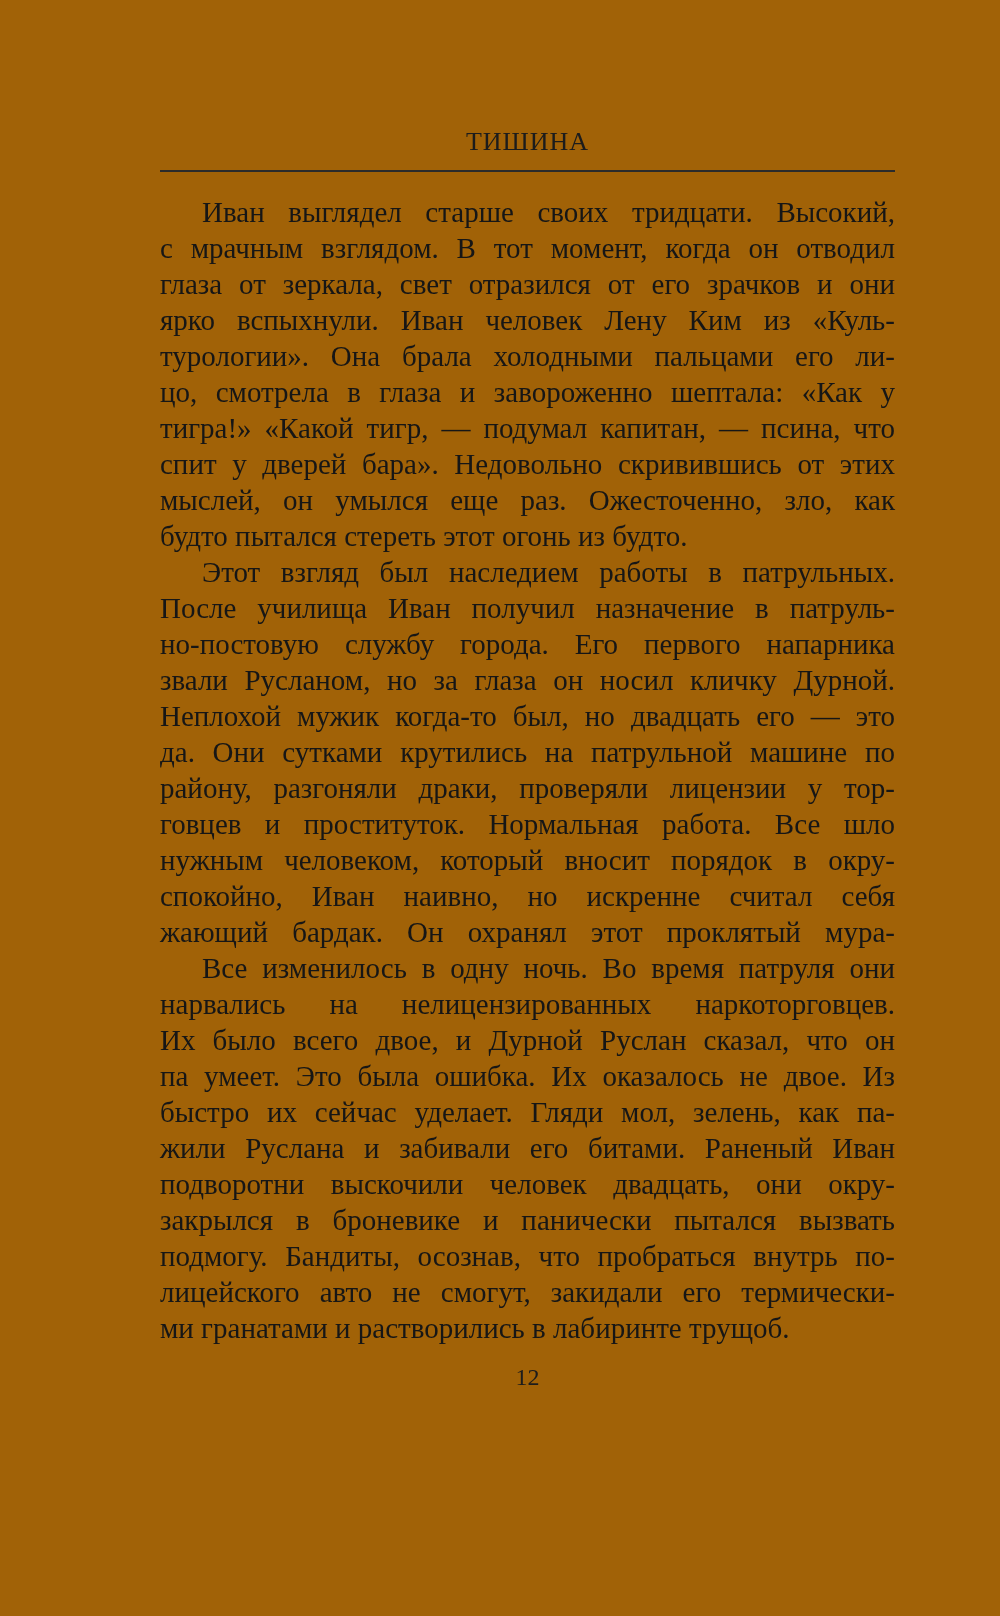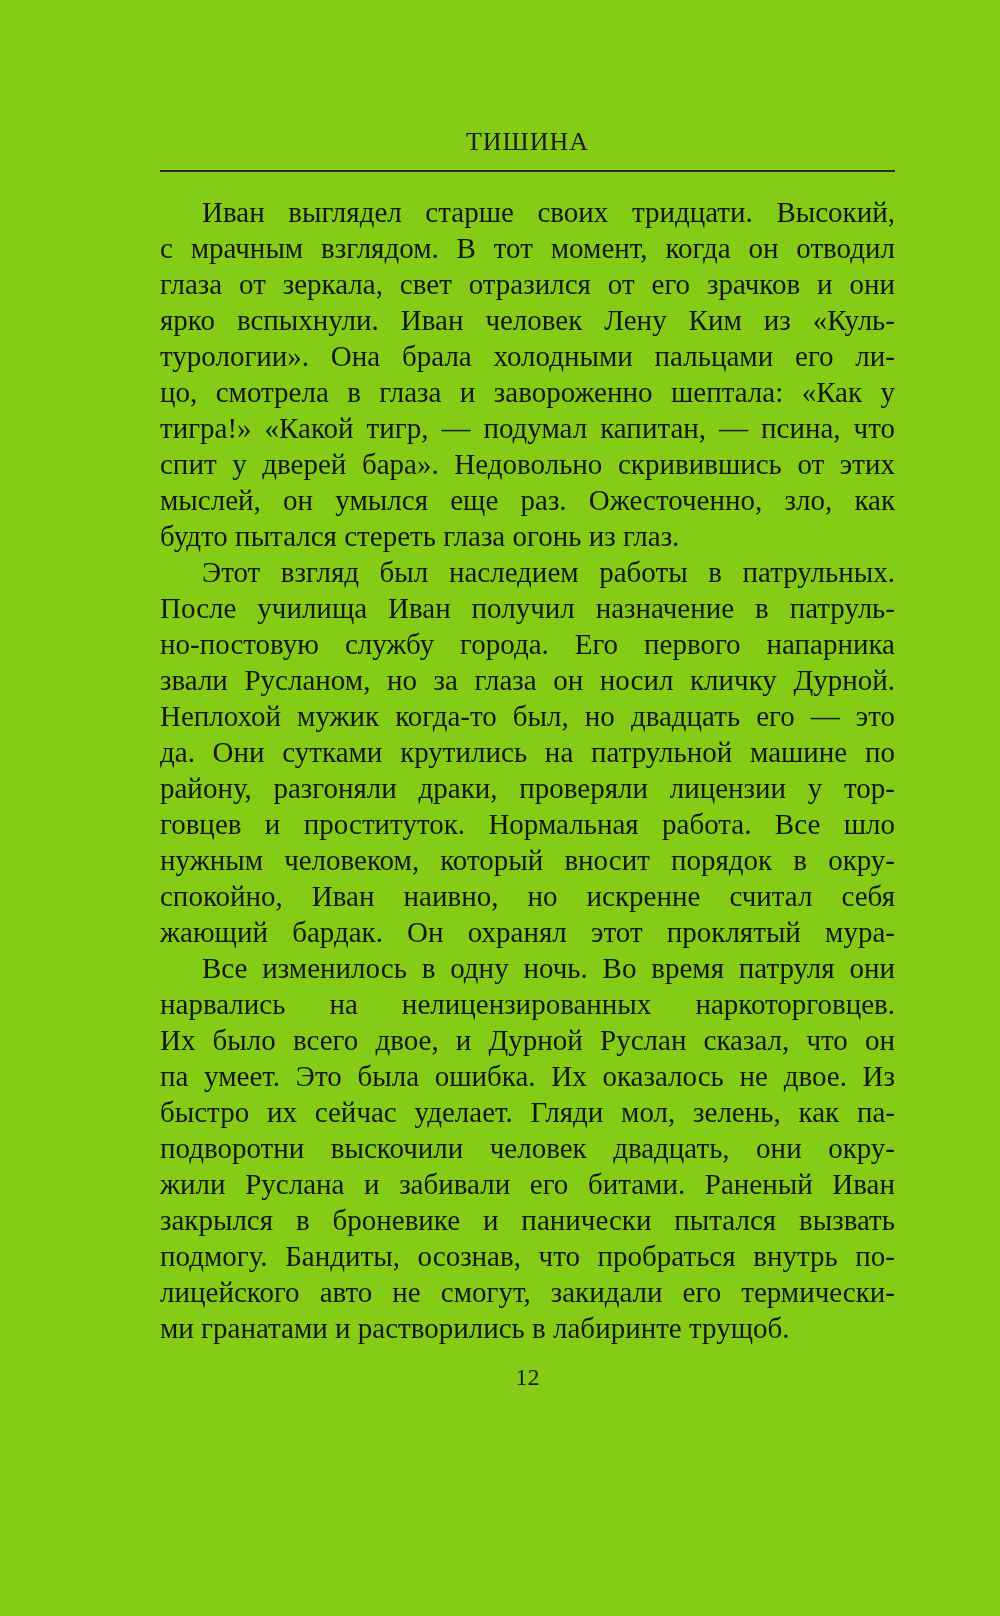--- a/index.html
+++ b/index.html
@@ -4,21 +4,21 @@
 <style>
   html, body {
     margin: 0;
     padding: 0;
     background: #ffffff;
   }
   .page {
     position: relative;
     width: 1000px;
     height: 1616px;
-    background: #84cc16;
+    background: #a16207;
     color: #1c1c1c;
     font-family: "Liberation Serif", "DejaVu Serif", serif;
     box-sizing: border-box;
     padding: 126px 105px 0 160px; 
   }
   .chapter-header {
     text-align: center;
   }
   .chapter-title {
     font-size: 26px;
@@ -69,43 +69,43 @@
       <div class="paragraph">
         <div class="line first">Иван выглядел старше своих тридцати. Высокий,</div>
         <div class="line">с мрачным взглядом. В тот момент, когда он отводил</div>
         <div class="line">глаза от зеркала, свет отразился от его зрачков и они</div>
         <div class="line">ярко вспыхнули. Иван человек Лену Ким из «Куль-</div>
         <div class="line">турологии». Она брала холодными пальцами его ли-</div>
         <div class="line">цо, смотрела в глаза и завороженно шептала: «Как у</div>
         <div class="line">тигра!» «Какой тигр, — подумал капитан, — псина, что</div>
         <div class="line">спит у дверей бара». Недовольно скривившись от этих</div>
         <div class="line">мыслей, он умылся еще раз. Ожесточенно, зло, как</div>
-        <div class="line last">будто пытался стереть глаза огонь из глаз.</div>
+        <div class="line last">будто пытался стереть этот огонь из будто.</div>
       </div>
       <div class="paragraph">
         <div class="line first">Этот взгляд был наследием работы в патрульных.</div>
         <div class="line">После училища Иван получил назначение в патруль-</div>
         <div class="line">но-постовую службу города. Его первого напарника</div>
         <div class="line">звали Русланом, но за глаза он носил кличку Дурной.</div>
         <div class="line">Неплохой мужик когда-то был, но двадцать его — это</div>
         <div class="line">да. Они сутками крутились на патрульной машине по</div>
         <div class="line">району, разгоняли драки, проверяли лицензии у тор-</div>
         <div class="line">говцев и проституток. Нормальная работа. Все шло</div>
         <div class="line">нужным человеком, который вносит порядок в окру-</div>
         <div class="line">спокойно, Иван наивно, но искренне считал себя</div>
         <div class="line">жающий бардак. Он охранял этот проклятый мура-</div>
       </div>
       <div class="paragraph">
         <div class="line first">Все изменилось в одну ночь. Во время патруля они</div>
         <div class="line">нарвались на нелицензированных наркоторговцев.</div>
         <div class="line">Их было всего двое, и Дурной Руслан сказал, что он</div>
         <div class="line">па умеет. Это была ошибка. Их оказалось не двое. Из</div>
         <div class="line">быстро их сейчас уделает. Гляди мол, зелень, как па-</div>
+        <div class="line">жили Руслана и забивали его битами. Раненый Иван</div>
         <div class="line">подворотни выскочили человек двадцать, они окру-</div>
-        <div class="line">жили Руслана и забивали его битами. Раненый Иван</div>
         <div class="line">закрылся в броневике и панически пытался вызвать</div>
         <div class="line">подмогу. Бандиты, осознав, что пробраться внутрь по-</div>
         <div class="line">лицейского авто не смогут, закидали его термически-</div>
         <div class="line last">ми гранатами и растворились в лабиринте трущоб.</div>
       </div>
     </main>
 
   <footer class="page-footer">
     <div class="page-number">12</div>
   </footer>

